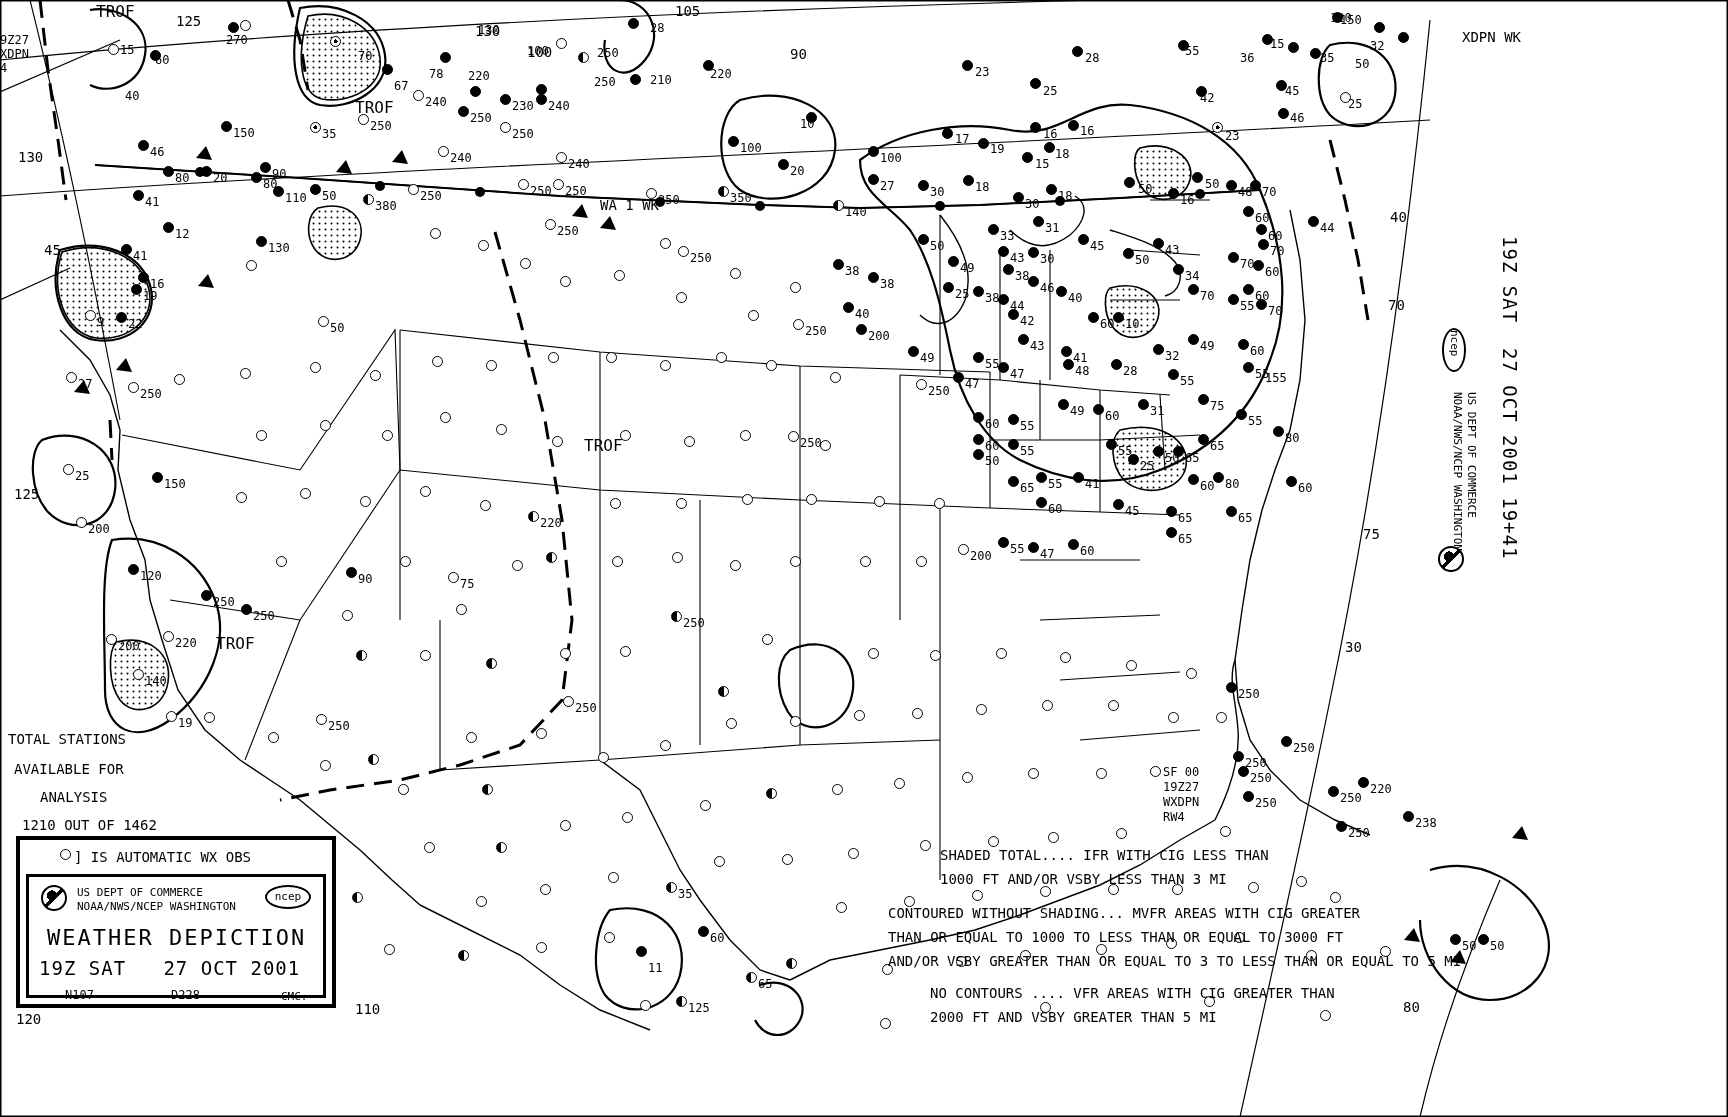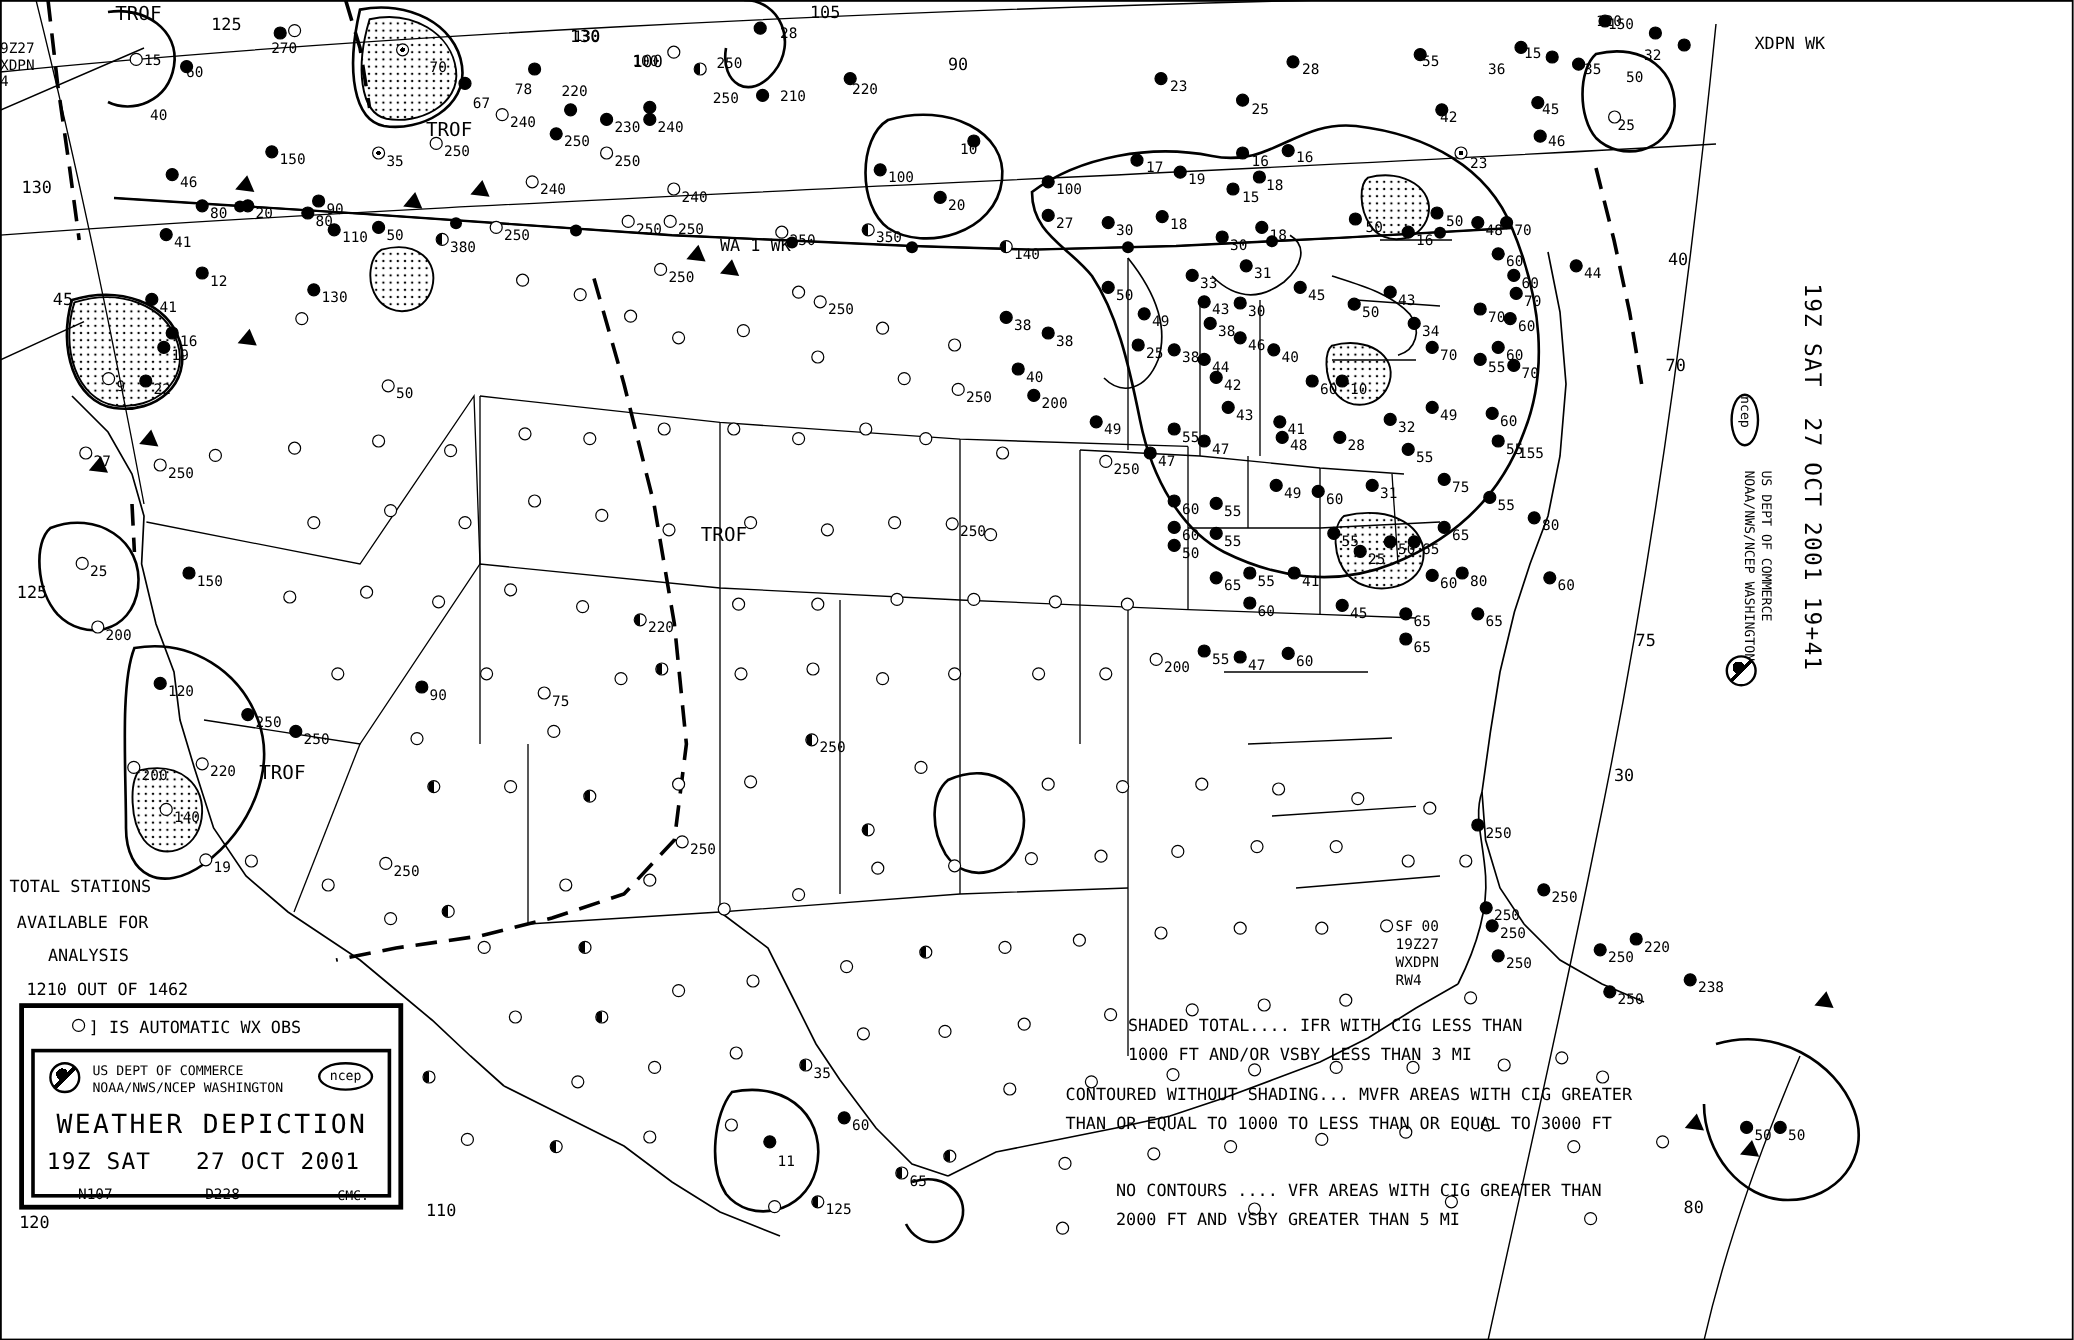--- a/index.html
+++ b/index.html
@@ -775,20 +775,21 @@
 
 <div class="txt t14" style="left:8px;top:732px">TOTAL STATIONS</div>
 <div class="txt t14" style="left:14px;top:762px">AVAILABLE FOR</div>
 <div class="txt t14" style="left:40px;top:790px">ANALYSIS</div>
 <div class="txt t14" style="left:22px;top:818px">1210 OUT OF 1462</div>
 
 <div class="txt t14" style="left:940px;top:848px">SHADED TOTAL.... IFR WITH CIG LESS THAN</div>
 <div class="txt t14" style="left:940px;top:872px">1000 FT AND/OR VSBY LESS THAN 3 MI</div>
 <div class="txt t14" style="left:888px;top:906px">CONTOURED WITHOUT SHADING... MVFR AREAS WITH CIG GREATER</div>
 <div class="txt t14" style="left:888px;top:930px">THAN OR EQUAL TO 1000 TO LESS THAN OR EQUAL TO 3000 FT</div>
+<div class="txt t14" style="left:888px;top:954px">AND/OR VSBY GREATER THAN OR EQUAL TO 3 TO LESS THAN OR EQUAL TO 5 MI</div>
 <div class="txt t14" style="left:930px;top:986px">NO CONTOURS .... VFR AREAS WITH CIG GREATER THAN</div>
 <div class="txt t14" style="left:930px;top:1010px">2000 FT AND VSBY GREATER THAN 5 MI</div>
 
 <div id="legend">
   <div class="stn" style="left:40px;top:9px"></div>
   <div class="txt t14" style="left:54px;top:10px">] IS AUTOMATIC WX OBS</div>
   <div class="inner">
     <div class="noaa-seal" style="left:12px;top:8px"></div>
     <div class="txt t11" style="left:48px;top:10px">US DEPT OF COMMERCE</div>
     <div class="txt t11" style="left:48px;top:24px">NOAA/NWS/NCEP WASHINGTON</div>

